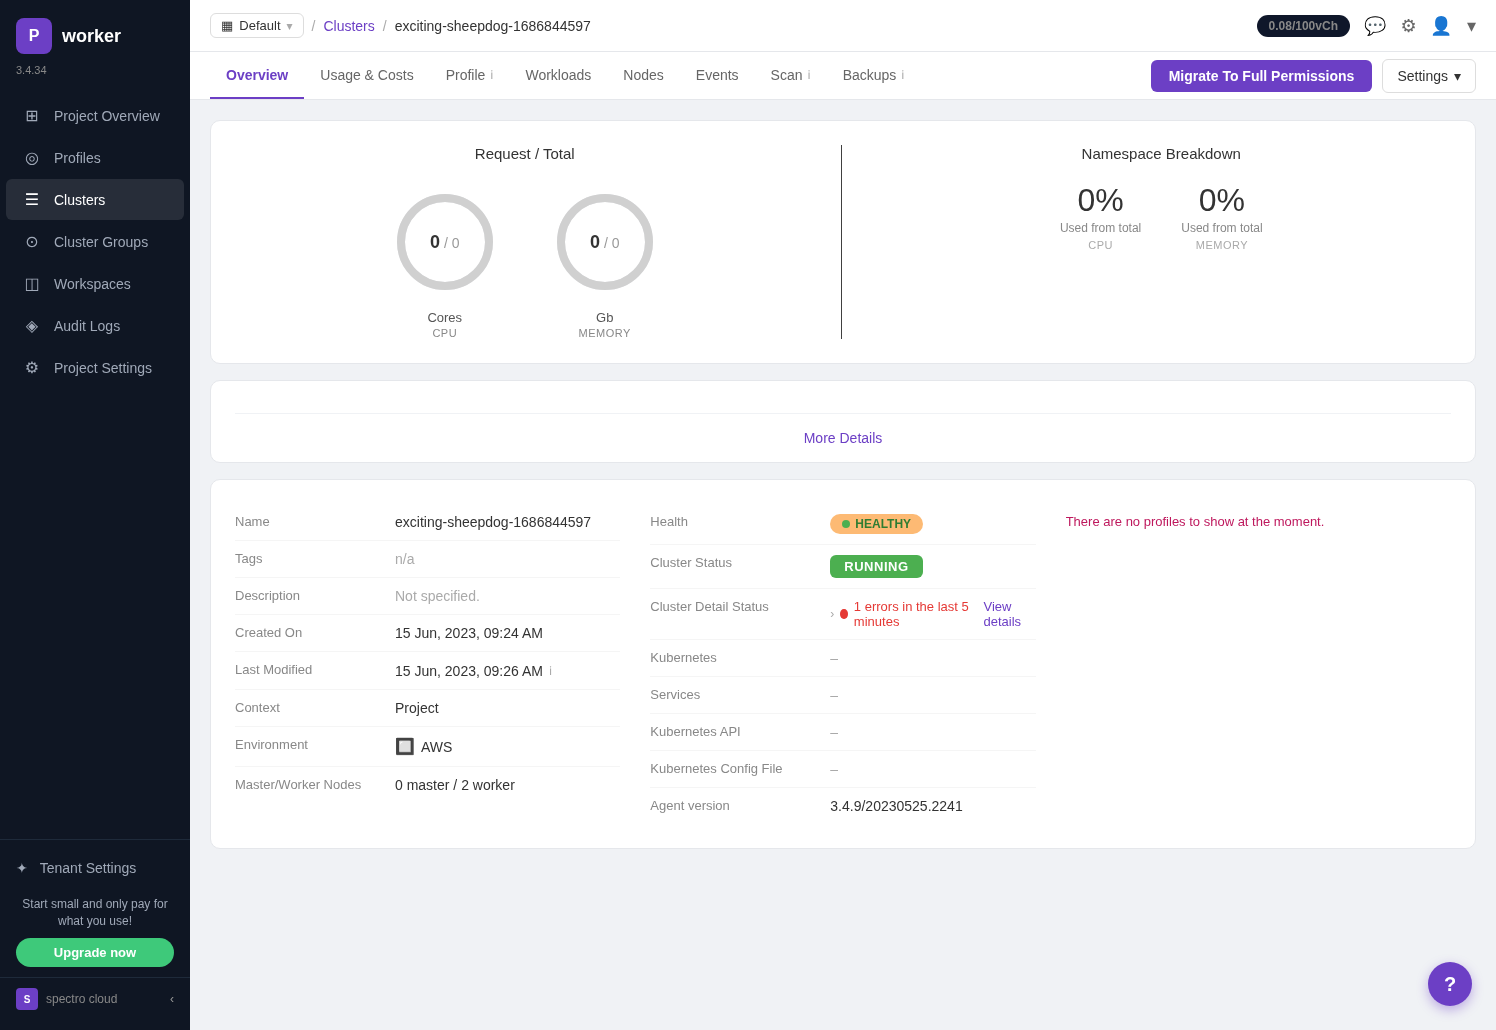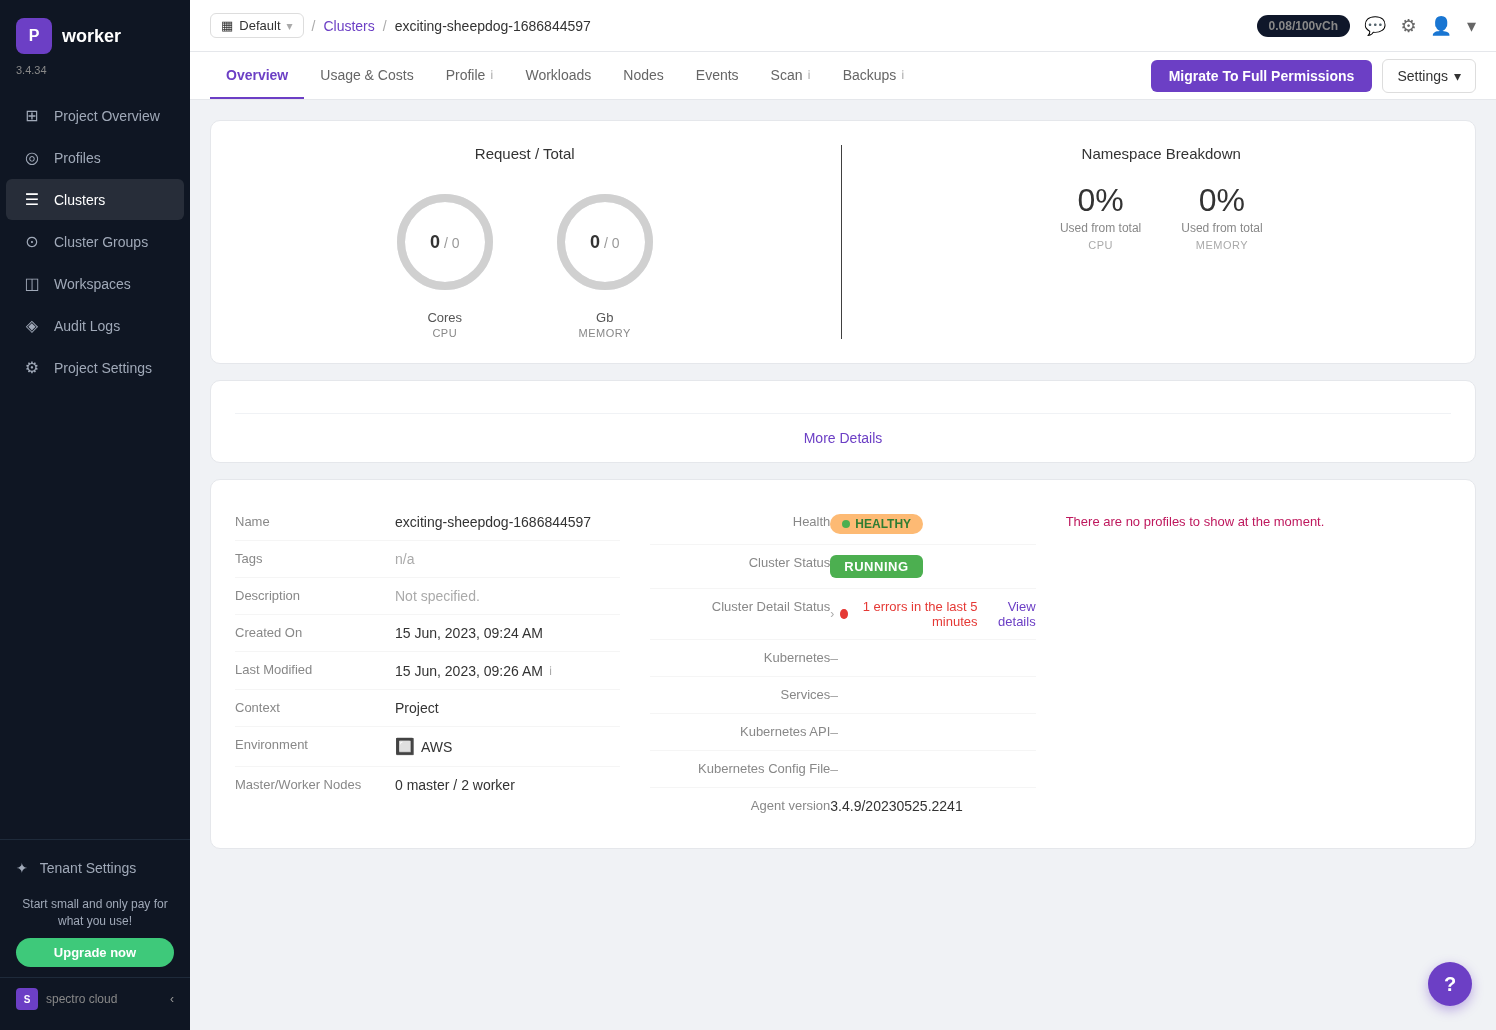--- a/index.html
+++ b/index.html
@@ -216,21 +216,21 @@
       border-bottom: 1px solid #f5f5f5;
       font-size: 14px;
       align-items: flex-start;
     }
     .info-row:last-child { border-bottom: none; }
     .info-label { width: 160px; min-width: 160px; color: #888; font-size: 13px; }
     .info-value { color: #333; font-weight: 500; display: flex; align-items: center; gap: 6px; }
     .info-value.muted { color: #aaa; font-weight: 400; }
     .aws-icon { font-size: 16px; }
 
-    .status-col { flex: 1; text-align: right; }
+    .status-col { flex: 1; }
     .status-row {
       display: flex;
       padding: 10px 0;
       border-bottom: 1px solid #f5f5f5;
       font-size: 14px;
       align-items: flex-start;
     }
     .status-row:last-child { border-bottom: none; }
     .status-label { width: 180px; min-width: 180px; color: #888; font-size: 13px; }
     .status-value { color: #333; display: flex; align-items: center; gap: 8px; }

